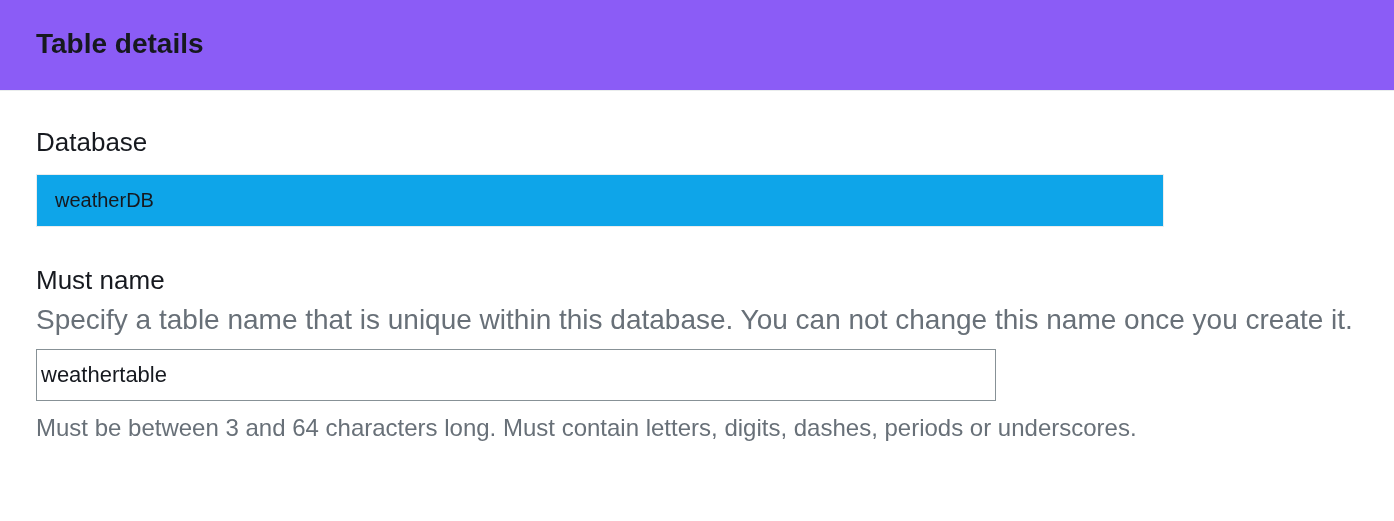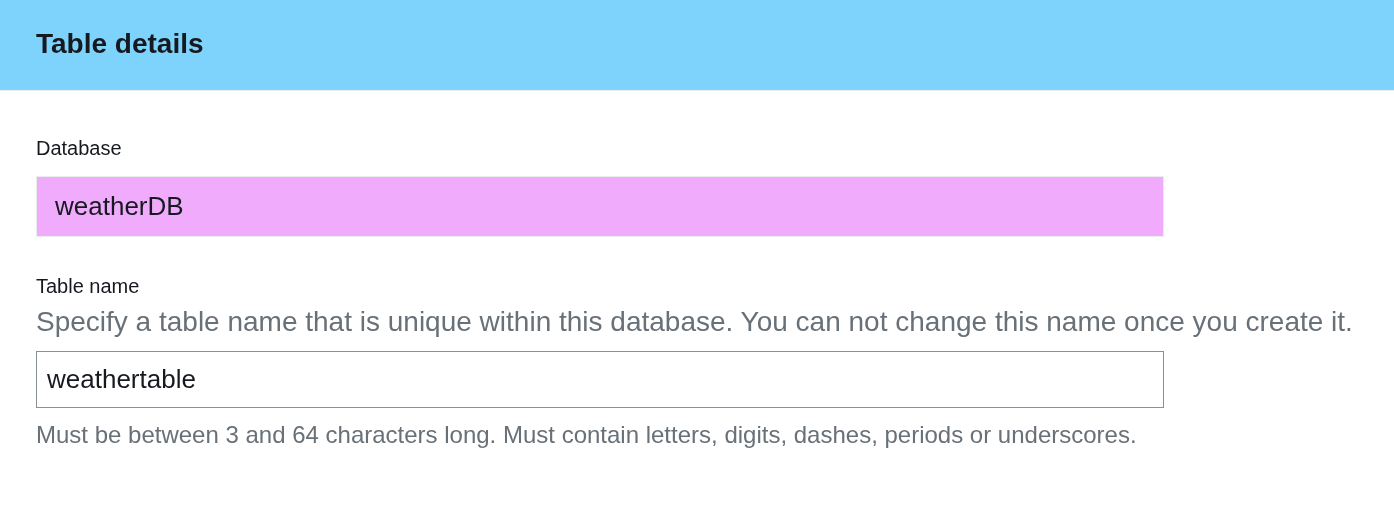--- a/index.html
+++ b/index.html
@@ -7,95 +7,94 @@
       margin: 0;
       padding: 0;
     }
     body {
       font-family: "Amazon Ember", "Helvetica Neue", Helvetica, Arial, sans-serif;
       background: #ffffff;
       color: #16191f;
       width: 1394px;
     }
     .header-section {
-      background: #7dd3fc;
+      background: #8b5cf6;
       border-bottom: 1px solid #eaeded;
       padding: 28px 36px 30px 36px;
     }
     .section-title {
       font-size: 28px;
       font-weight: 700;
       color: #16191f;
     }
     .form-body {
       padding: 36px 36px 30px 36px;
     }
     .form-group {
       margin-bottom: 38px;
     }
     .form-group:last-child {
       margin-bottom: 0;
     }
     .field-label {
-      font-size: 20px;
+      font-size: 26px;
       font-weight: 400;
       color: #16191f;
       display: block;
       margin-bottom: 2px;
-      margin-top: 10px;
     }
     .field-description {
       font-size: 28px;
       color: #687078;
       margin-top: 4px;
       margin-bottom: 10px;
       line-height: 1.4;
     }
     .field-hint {
       font-size: 24px;
       color: #687078;
       margin-top: 10px;
       line-height: 1.4;
     }
     .readonly-box {
       border: 1px solid #eaeded;
       padding: 14px 18px;
-      font-size: 26px;
+      font-size: 20px;
       color: #16191f;
-      background: #f0abfc;
+      background: #0ea5e9;
       margin-top: 16px;
       width: 1128px;
       max-width: 100%;
     }
     .text-input {
       border: 1px solid #879196;
-      padding: 12px 10px;
-      font-size: 26px;
+      padding: 12px 4px;
+      font-size: 22px;
       color: #16191f;
       background: #ffffff;
-      width: 1128px;
+      width: 960px;
       max-width: 100%;
       font-family: inherit;
       outline: none;
     }
   </style>
 </head>
 <body>
 
 <div class="header-section">
   <h2 class="section-title">Table details</h2>
 </div>
 
 <div class="form-body">
 
   <div class="form-group">
     <label class="field-label">Database</label>
     <div class="readonly-box">weatherDB</div>
   </div>
 
   <div class="form-group">
-    <label class="field-label">Table name</label>
+    <label class="field-label">Must name</label>
     <div class="field-description">Specify a table name that is unique within this database. You can not change this name once you create it.</div>
     <input type="text" class="text-input" value="weathertable" style="">
     <div class="field-hint">Must be between 3 and 64 characters long. Must contain letters, digits, dashes, periods or underscores.</div>
   </div>
 
 </div>
 
 </body></html>

